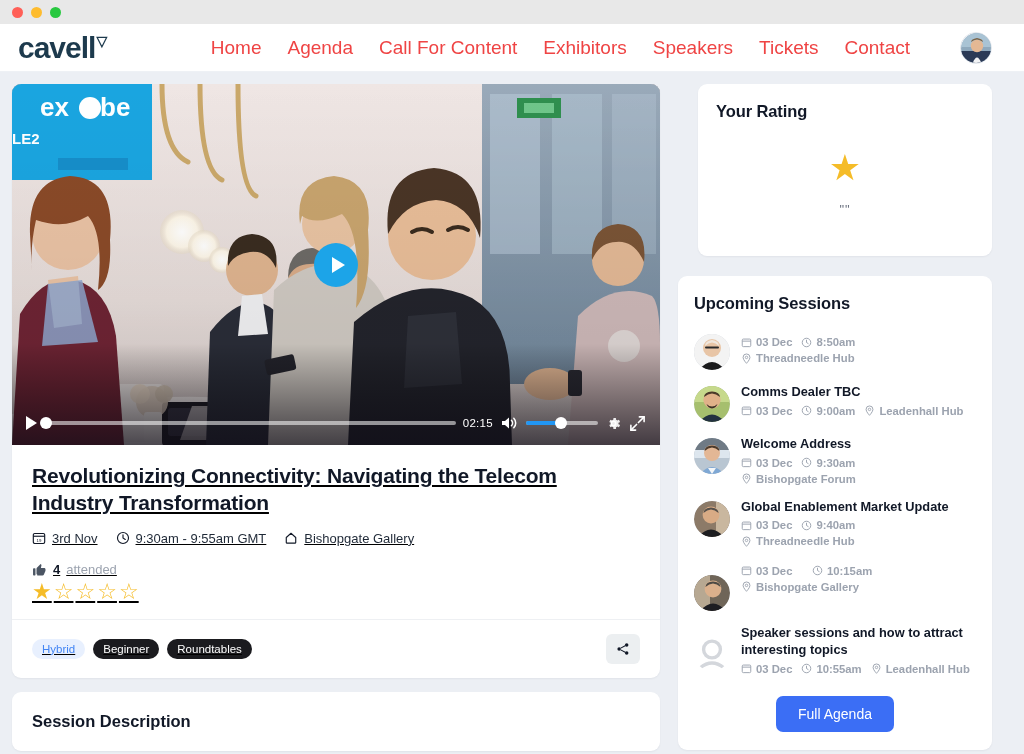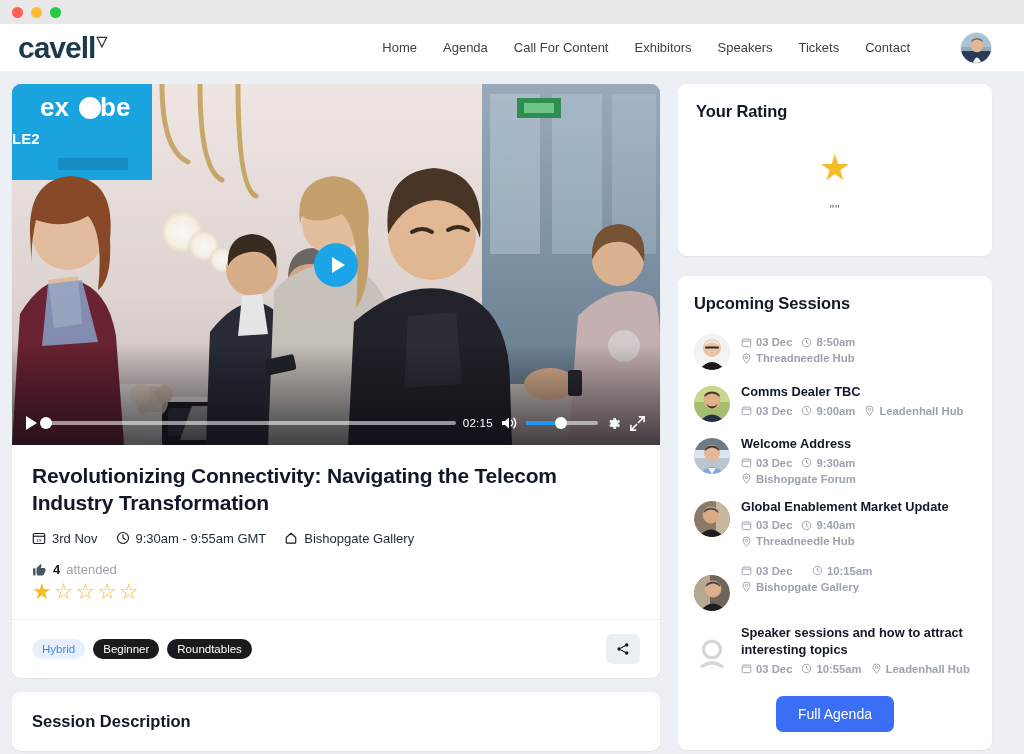--- a/index.html
+++ b/index.html
@@ -52,22 +52,22 @@
     margin-left: 1px;
     color: #1d3a4d;
   }
   .nav-links {
     margin-left: auto;
     display: flex;
     align-items: center;
     gap: 26px;
   }
   .nav-link {
-    font-size: 13px;
-    color: #404040;
+    font-size: 19px;
+    color: #ef4444;
     text-decoration: none;
     white-space: nowrap;
     cursor: pointer;
   }
   .nav-avatar {
     width: 32px; height: 32px;
     border-radius: 50%;
     margin-left: 24px;
     border: 1px solid #e2e6ec;
     overflow: hidden;
@@ -184,20 +184,21 @@
     border-radius: 50%;
     background: #fff;
   }
   .icon-btn { cursor: pointer; display: flex; align-items: center; flex: 0 0 auto; }
 
   
   .session-card {
     background: #fff;
     border-radius: 0 0 9px 9px;
     box-shadow: 0 1px 2px rgba(16,24,40,.05);
+    text-decoration: underline;
   }
   .session-body { padding: 18px 20px 0 20px; }
   .session-title {
     font-size: 21px;
     font-weight: 700;
     color: #111827;
     line-height: 1.28;
     letter-spacing: -.2px;
   }
   .meta-row {
@@ -251,21 +252,21 @@
     border-radius: 6px;
     display: flex; align-items: center; justify-content: center;
     cursor: pointer;
   }
 
   
   .desc-card { margin-top: 14px; padding: 20px; }
   .desc-title { font-size: 16.5px; font-weight: 700; color: #111827; }
 
   
-  .side-card { padding: 18px 18px 14px 18px; }
+  .side-card { padding: 18px 18px 14px 18px; margin-left: 20px; }
   .side-title {
     font-size: 16.5px;
     font-weight: 700;
     color: #111827;
     letter-spacing: -.1px;
   }
   .rating-card { height: 172px; position: relative; }
   .rating-star {
     position: absolute;
     left: 50%; top: 66px;

